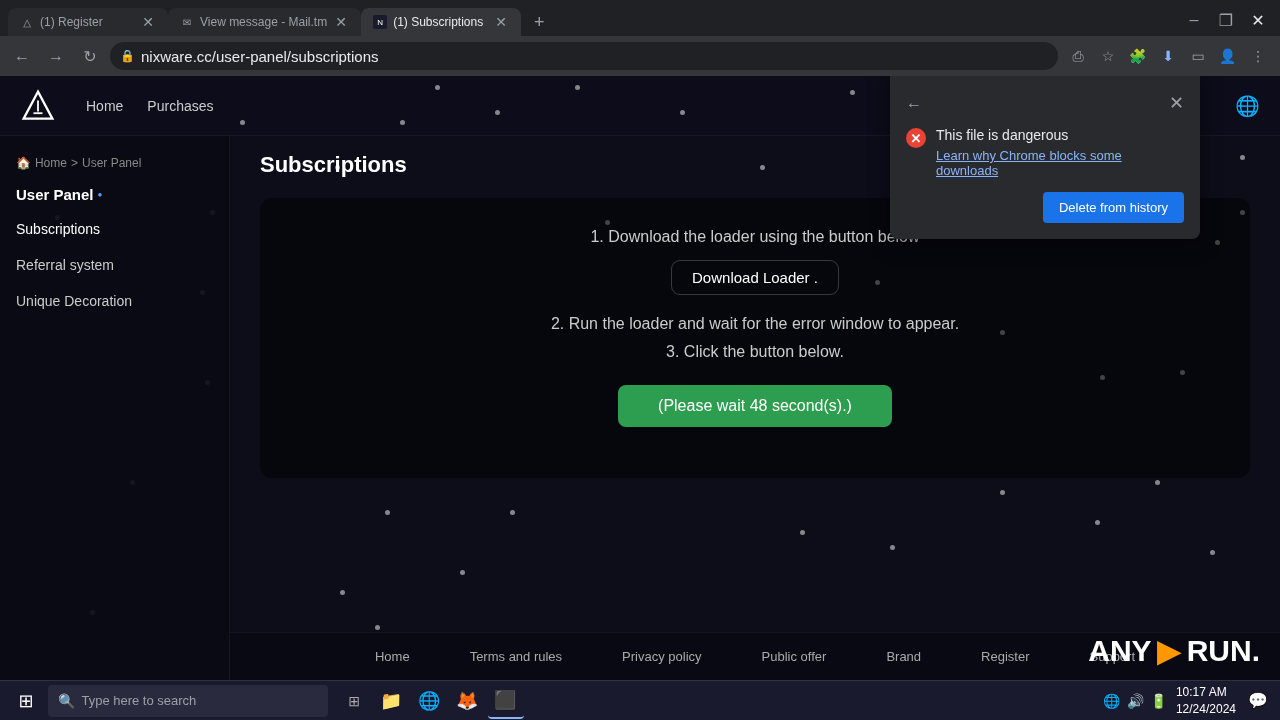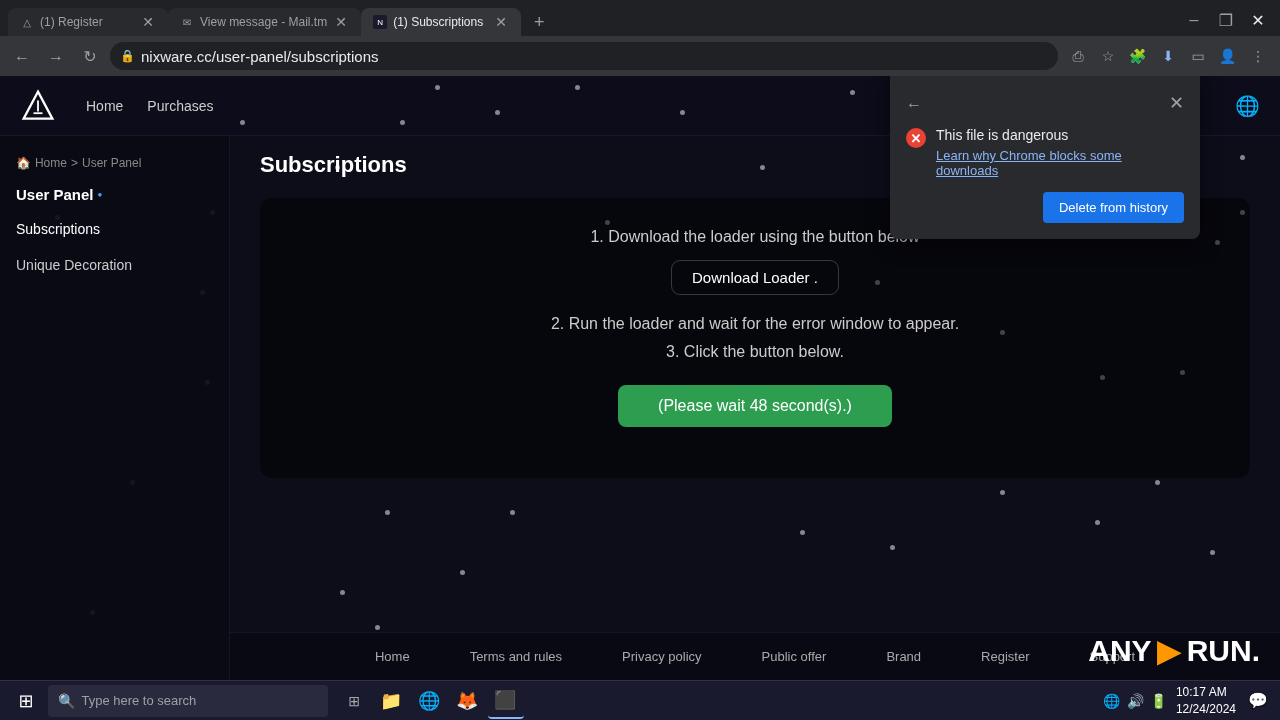--- a/index.html
+++ b/index.html
@@ -425,20 +425,21 @@
           <span class="breadcrumb-link">🏠</span>
           <span>Home</span>
           <span>&gt;</span>
           <span>User Panel</span>
         </div>
         <div class="sidebar-section-title">
           <span>User Panel</span>
           <span class="sidebar-dot">●</span>
         </div>
         <div class="sidebar-item active">Subscriptions</div>
+        <div class="sidebar-item">Referral system</div>
         <div class="sidebar-item">Unique Decoration</div>
       </div>
 
       <div class="content-area">
         <div class="page-title-bar">Subscriptions</div>
 
         <div class="download-box">
           <p class="step-text">1. Download the loader using the button below</p>
           <button class="download-btn">Download Loader .</button>
           <p class="step-text-2">2. Run the loader and wait for the error window to appear.</p>

